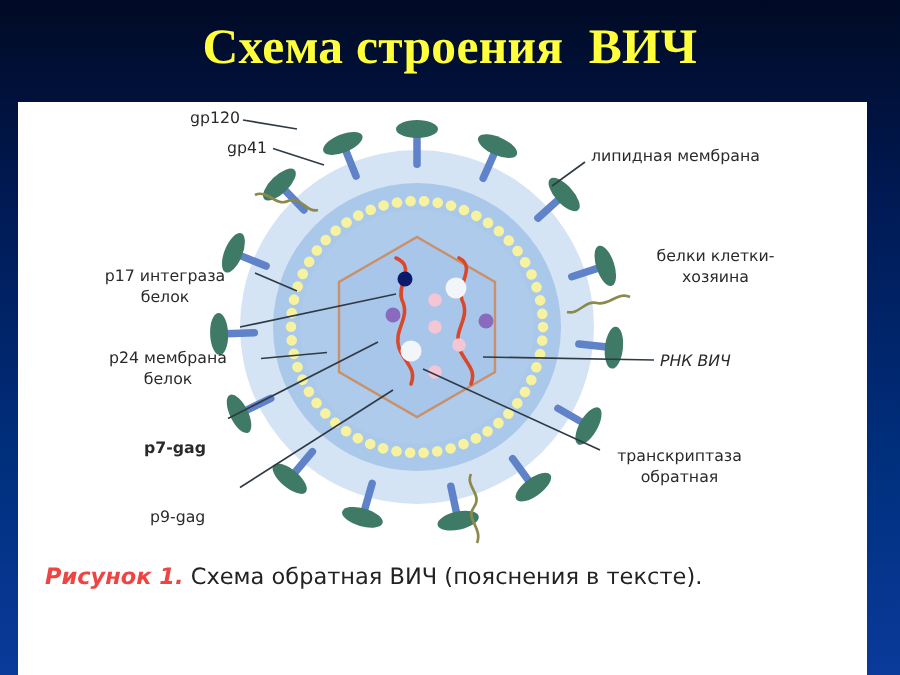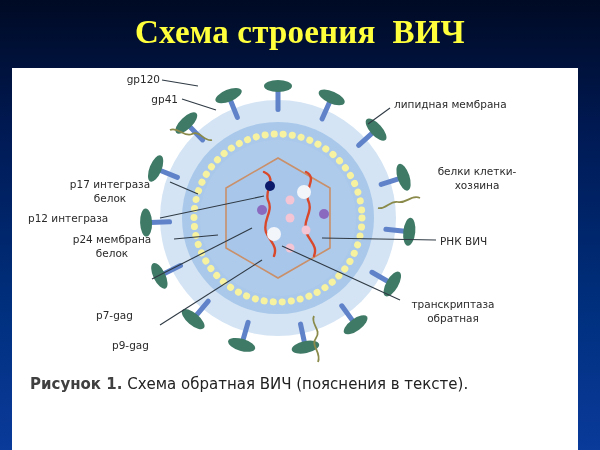--- a/index.html
+++ b/index.html
@@ -23,21 +23,21 @@
       position: absolute; font-size: 10.5px; color: #2a2a2a; line-height: 14px;
       font-family: "DejaVu Sans", sans-serif; white-space: nowrap;
     }
     .lbl.r { text-align: right; }
     .lbl.c { text-align: center; }
     .caption {
       position: absolute; left: 18px; top: 306px; width: 440px;
       font-size: 15px; line-height: 20px; color: #222;
       font-family: "DejaVu Sans", sans-serif;
     }
-    .caption b { font-weight: bold; color: #404040; }
+    .caption b { font-weight: bold; color: #ef4444; font-style: italic; }
   </style>
 </head>
 <body>
 
 <div class="slide-title">Схема строения  ВИЧ</div>
 
 <div class="panel">
   <svg width="566" height="372" viewBox="0 0 566 372">
 
     <g>
@@ -154,27 +154,26 @@
   <div class="lbl r" style="left:110px; top:24px; width:56px;">gp41</div>
   <div class="lbl" style="left:382px; top:29px;">липидная мембрана</div>
   <div class="lbl c" style="left:410px; top:96px; width:110px;">
     <div>белки клетки-</div>
     <div>хозяина</div>
   </div>
   <div class="lbl c" style="left:38px; top:109px; width:120px;">
     <div>p17 интеграза</div>
     <div>белок</div>
   </div>
-  <div class="lbl" style="left:16px; top:143px;">p12 интеграза</div>
   <div class="lbl c" style="left:40px; top:164px; width:120px;">
     <div>p24 мембрана</div>
     <div>белок</div>
   </div>
-  <div class="lbl" style="left:84px; top:240px;">p7-gag</div>
-  <div class="lbl" style="left:100px; top:270px;">p9-gag</div>
-  <div class="lbl" style="left:428px; top:166px;">РНК ВИЧ</div>
+  <div class="lbl" style="left:84px; top:224px;font-weight:bold;">p7-gag</div>
+  <div class="lbl" style="left:88px; top:270px;">p9-gag</div>
+  <div class="lbl" style="left:428px; top:166px;font-style:italic;">РНК ВИЧ</div>
   <div class="lbl c" style="left:386px; top:229px; width:110px;">
     <div>транскриптаза</div>
     <div>обратная</div>
   </div>
 
   <div class="caption"><b>Рисунок 1.</b><span> Схема обратная ВИЧ (пояснения в тексте).</span></div>
 </div>
 
 </body></html>

